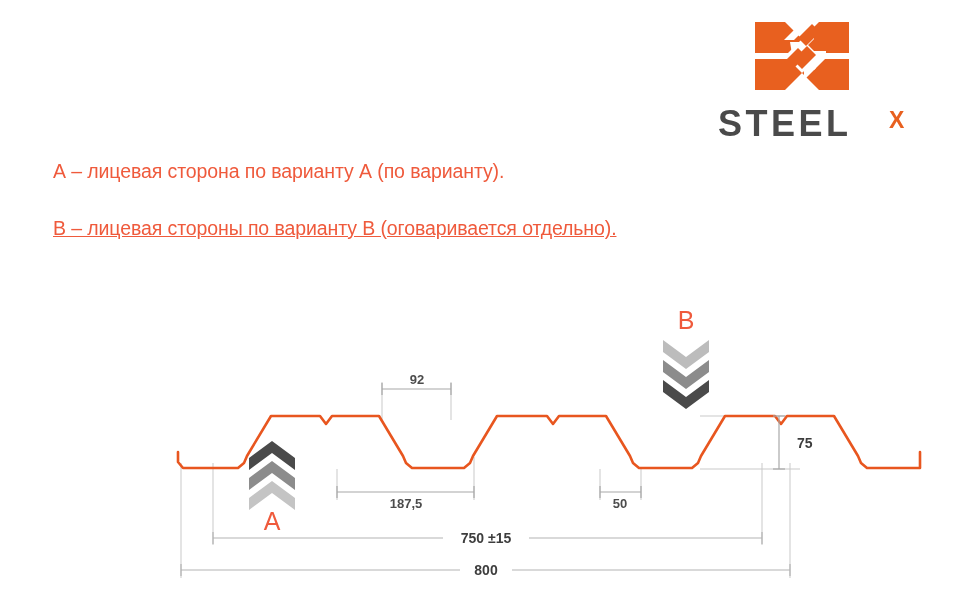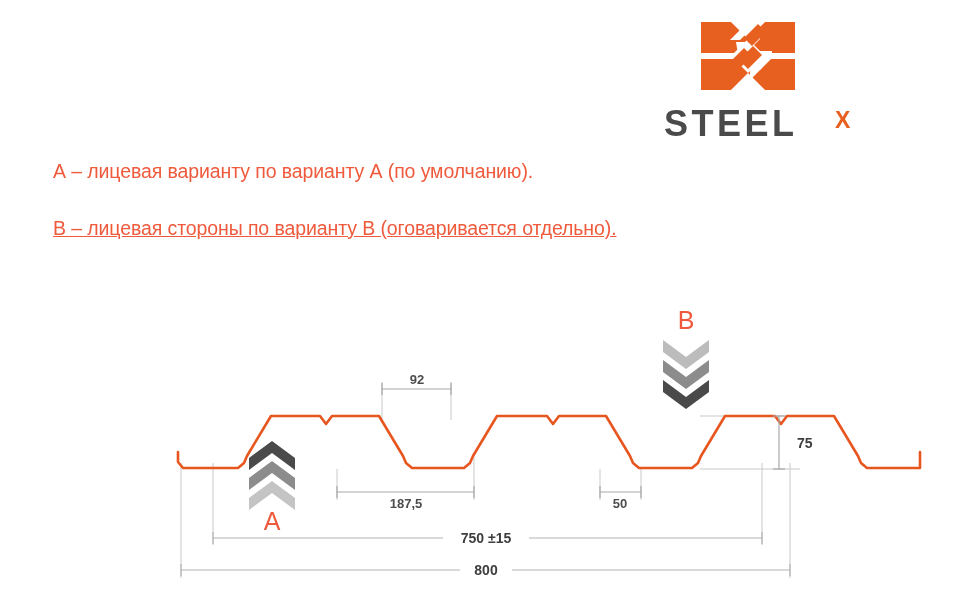--- a/index.html
+++ b/index.html
@@ -12,21 +12,21 @@
     height: 597px;
     position: relative;
     overflow: hidden;
     font-family: "Liberation Sans", sans-serif;
     -webkit-font-smoothing: antialiased;
   }
 
   
   #logo-block {
     position: absolute;
-    left: 664px;
+    left: 718px;
     top: 18px;
     width: 214px;
     height: 126px;
   }
   #logo-mark {
     position: absolute;
     left: 36px;
     top: 0px;
     width: 96px;
     height: 76px;
@@ -121,21 +121,21 @@
     </g>
   </svg>
 
   <svg id="logo-wordmark" viewBox="0 0 214 40">
     <text x="0" y="32" font-family="Liberation Sans, sans-serif" font-size="36" font-weight="bold" letter-spacing="3.5" fill="#4a4a4a">STEEL</text>
     <text x="171" y="24" font-family="Liberation Sans, sans-serif" font-size="23" font-weight="bold" fill="#e8601f">X</text>
   </svg>
 
 </div>
 
-<div class="note-line" id="note-a">А – лицевая варианту по варианту А (по умолчанию).</div>
+<div class="note-line" id="note-a">А – лицевая сторона по варианту А (по варианту).</div>
 
 <div class="note-line" id="note-b">В – лицевая стороны по варианту В (оговаривается отдельно).</div>
 
 <svg id="drawing" viewBox="0 0 970 597">
 
   <g stroke="#c9c9c9" stroke-width="1" fill="none">
 
     <line x1="382" y1="382" x2="382" y2="420"></line>
     <line x1="451" y1="382" x2="451" y2="420"></line>
 

